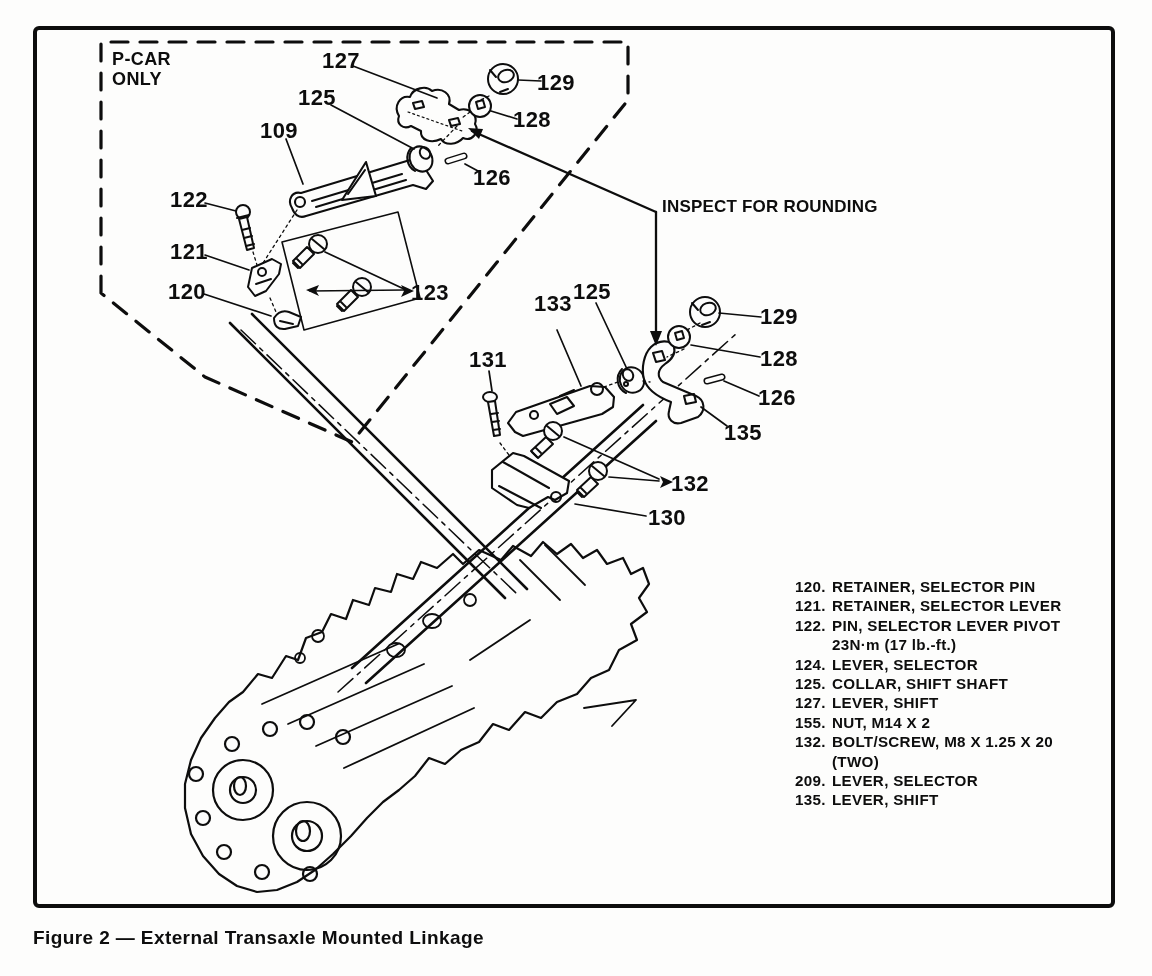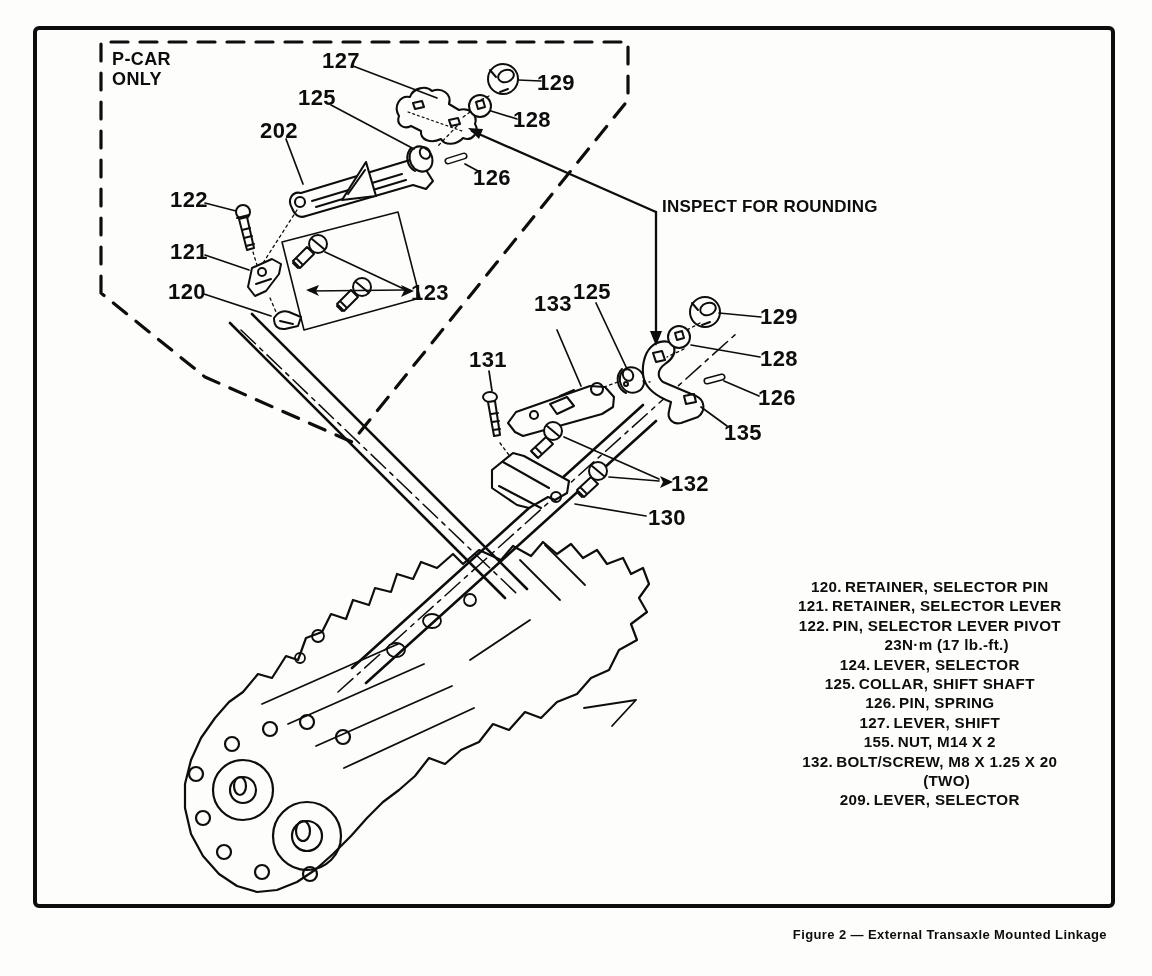--- a/index.html
+++ b/index.html
@@ -9,25 +9,25 @@
          border:4px solid #0d0d0d;border-radius:6px;}
   svg.art{position:absolute;left:0;top:0;}
   .pcar{position:absolute;left:112px;top:49px;font-weight:bold;font-size:18px;
         line-height:20px;letter-spacing:.4px;}
   .inspect{position:absolute;left:662px;top:197px;font-weight:bold;font-size:17px;
         letter-spacing:.2px;}
   .co{position:absolute;transform:translate(-50%,-50%);font-weight:bold;font-size:22px;
       letter-spacing:.5px;white-space:nowrap;}
   .parts{position:absolute;left:795px;top:577px;font-weight:bold;font-size:15.2px;
          line-height:19.4px;letter-spacing:.3px;}
-  .prow{white-space:nowrap;text-align:center;}
+  .prow{white-space:nowrap;}
   .pnum{display:inline-block;width:37px;}
   .prow.cont .pname{margin-left:37px;}
-  .caption{position:absolute;left:33px;top:927px;width:1074px;text-align:right;
-           font-size:13px;font-weight:600;letter-spacing:.4px;}
+  .caption{position:absolute;left:33px;top:927px;width:1074px;text-align:left;
+           font-size:19px;font-weight:600;letter-spacing:.4px;}
 </style>
 </head>
 <body>
 
 <div class="page">
 
   <div class="frame"></div>
 
   <svg class="art" width="1152" height="976" viewBox="0 0 1152 976" fill="none" stroke="#0d0d0d" stroke-linecap="round" stroke-linejoin="round">
 
@@ -295,21 +295,21 @@
   </div>
 
   <div class="inspect">INSPECT FOR ROUNDING</div>
 
   <div>
     <span class="co" style="left:341px;top:61px">127</span>
     <span class="co" style="left:556px;top:83px">129</span>
     <span class="co" style="left:532px;top:120px">128</span>
     <span class="co" style="left:317px;top:98px">125</span>
     <span class="co" style="left:492px;top:178px">126</span>
-    <span class="co" style="left:279px;top:131px">202</span>
+    <span class="co" style="left:279px;top:131px">109</span>
     <span class="co" style="left:189px;top:200px">122</span>
     <span class="co" style="left:189px;top:252px">121</span>
     <span class="co" style="left:187px;top:292px">120</span>
     <span class="co" style="left:430px;top:293px">123</span>
     <span class="co" style="left:592px;top:292px">125</span>
     <span class="co" style="left:553px;top:304px">133</span>
     <span class="co" style="left:488px;top:360px">131</span>
     <span class="co" style="left:779px;top:317px">129</span>
     <span class="co" style="left:779px;top:359px">128</span>
     <span class="co" style="left:777px;top:398px">126</span>
@@ -318,23 +318,23 @@
     <span class="co" style="left:667px;top:518px">130</span>
   </div>
 
   <div class="parts" id="parts-list">
       <div class="prow"><span class="pnum">120.</span><span class="pname">RETAINER, SELECTOR PIN</span></div>
       <div class="prow"><span class="pnum">121.</span><span class="pname">RETAINER, SELECTOR LEVER</span></div>
       <div class="prow"><span class="pnum">122.</span><span class="pname">PIN, SELECTOR LEVER PIVOT</span></div>
       <div class="prow cont"><span class="pname">23N·m (17 lb.-ft.)</span></div>
       <div class="prow"><span class="pnum">124.</span><span class="pname">LEVER, SELECTOR</span></div>
       <div class="prow"><span class="pnum">125.</span><span class="pname">COLLAR, SHIFT SHAFT</span></div>
-      <div class="prow"><span class="pnum">126.</span><span class="pname">PIN, SPRING</span></div>
       <div class="prow"><span class="pnum">127.</span><span class="pname">LEVER, SHIFT</span></div>
       <div class="prow"><span class="pnum">155.</span><span class="pname">NUT, M14 X 2</span></div>
       <div class="prow"><span class="pnum">132.</span><span class="pname">BOLT/SCREW, M8 X 1.25 X 20</span></div>
       <div class="prow cont"><span class="pname">(TWO)</span></div>
       <div class="prow"><span class="pnum">209.</span><span class="pname">LEVER, SELECTOR</span></div>
+      <div class="prow"><span class="pnum">135.</span><span class="pname">LEVER, SHIFT</span></div>
     </div>
 
   <div class="caption">Figure 2 — External Transaxle Mounted Linkage</div>
 
 </div>
 
 </body></html>

